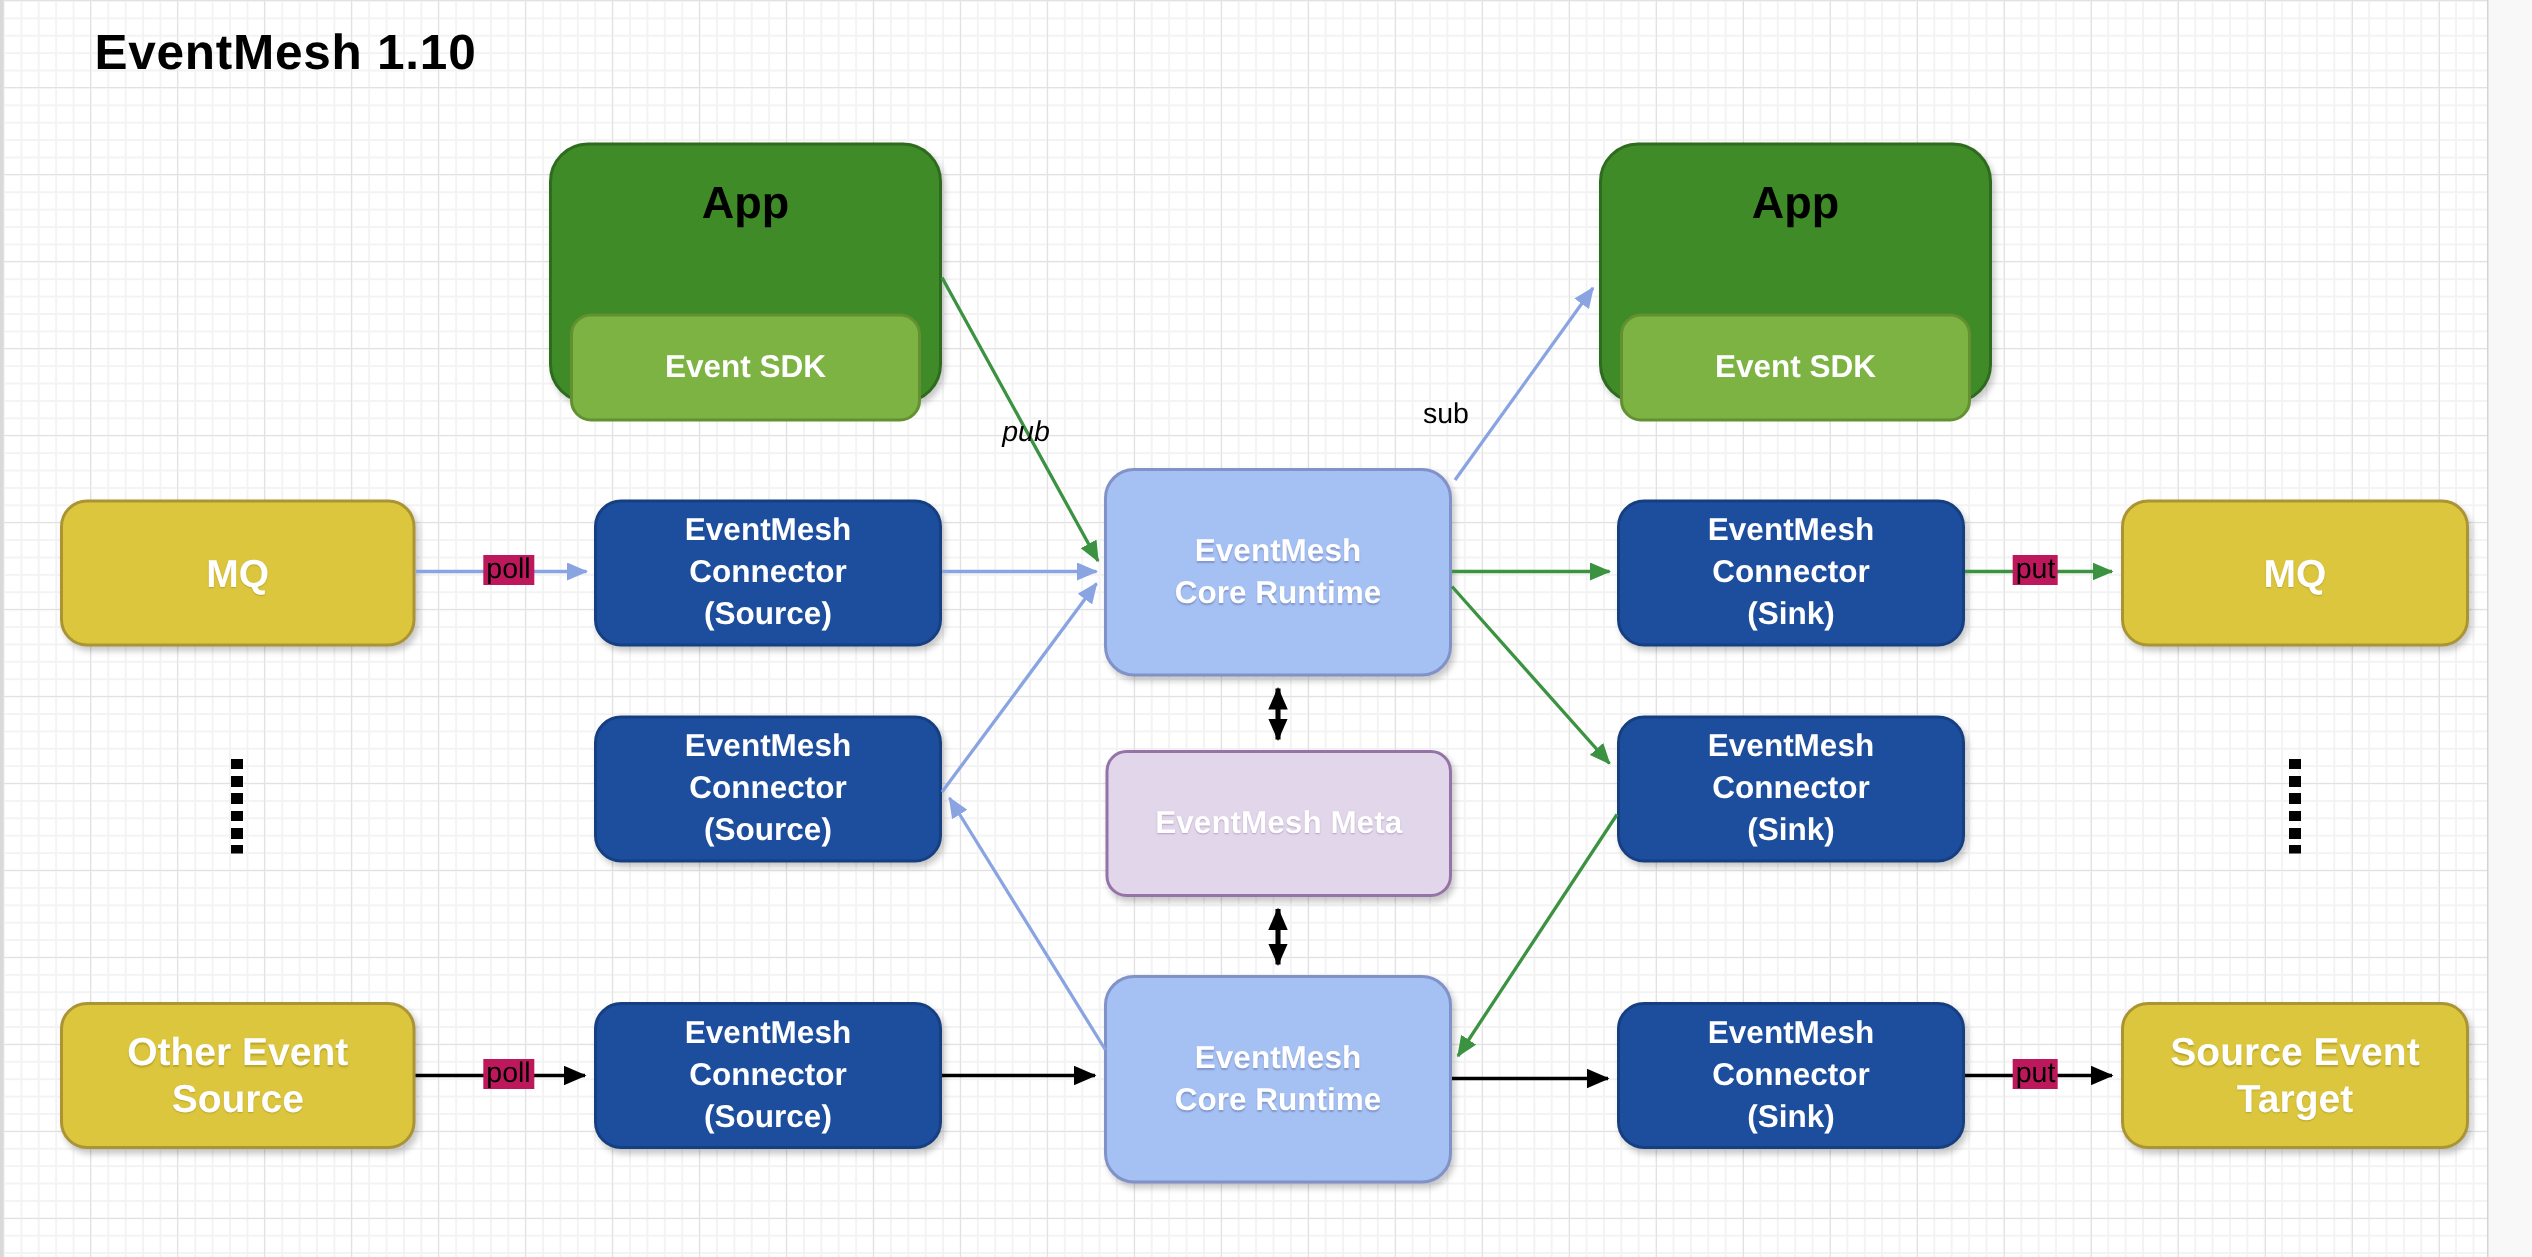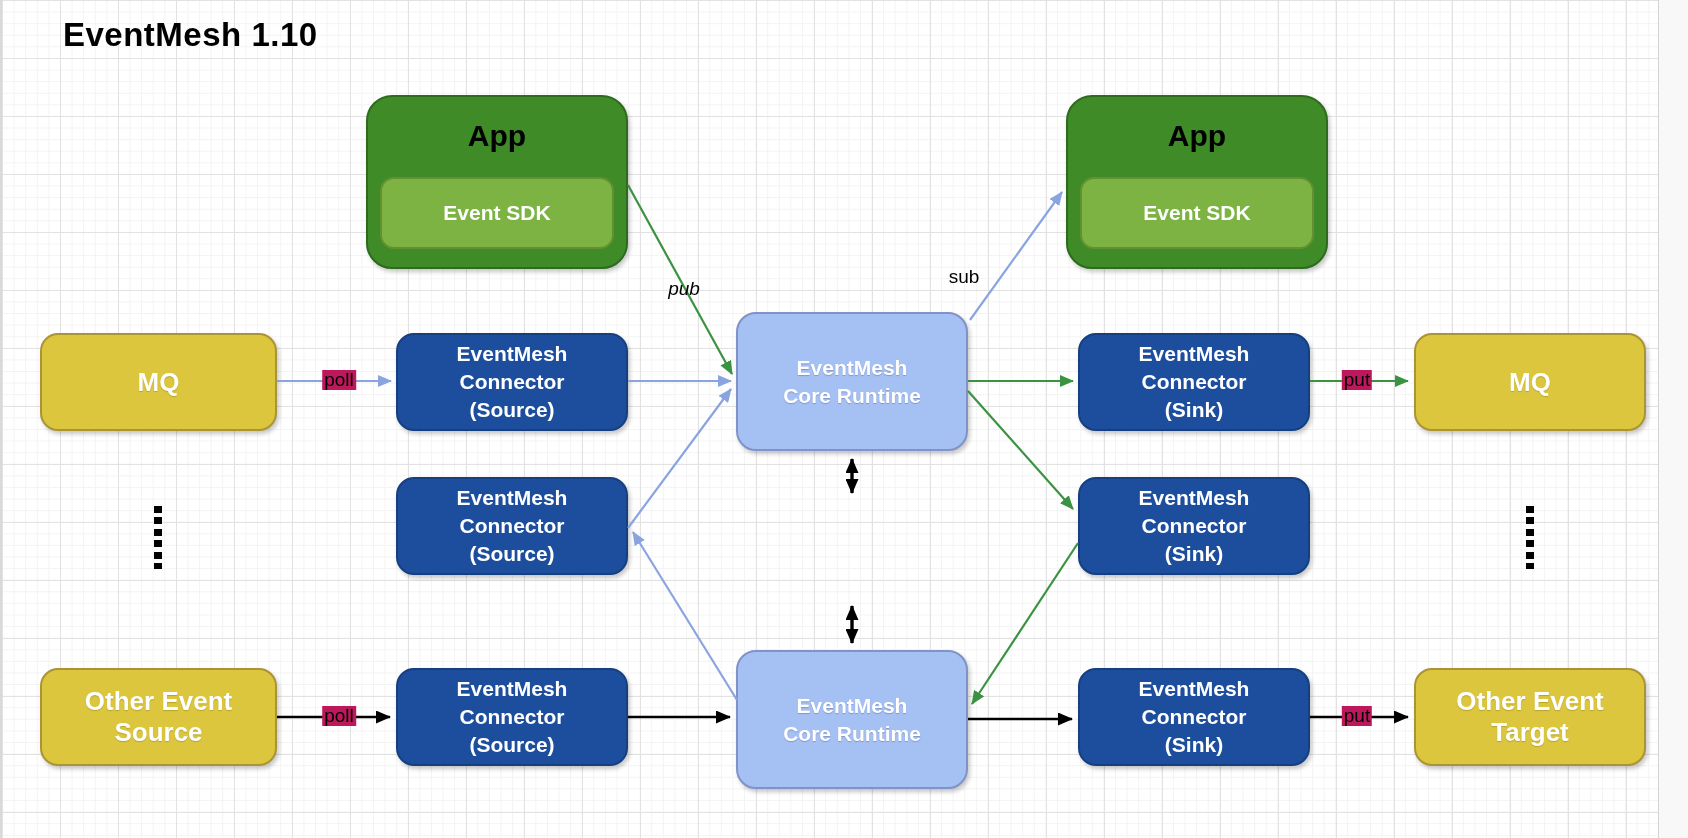--- a/index.html
+++ b/index.html
@@ -41,20 +41,21 @@
     border:2px solid var(--c-app_green_border,#2e6b1e);
     border-radius:26px;
     flex-direction:column;justify-content:flex-start;
   }
   .app .app-title{font-size:30px;font-weight:bold;color:#000000;margin-top:22px;}
   .sdk{
     background:var(--c-sdk_green,#7db342);
     border:2px solid var(--c-sdk_green_border,#639131);
     border-radius:14px;
     box-shadow:none;
+    margin-top:32px;
   }
   .sdk .box-label{font-size:21px;}
   .yellow{
     background:var(--c-yellow,#dcc63e);
     border:2px solid var(--c-yellow_border,#ab9434);
     border-radius:18px;
   }
   .yellow .box-label{font-size:26px;text-shadow:0 1px 1px rgba(120,100,0,0.35);}
   .navy{
     background:var(--c-navy,#1d4e9e);
@@ -135,20 +136,23 @@
   <div class="node navy z2" style="left:396px;top:668px;width:232px;height:98px;">
     <div class="box-label">EventMesh
 Connector
 (Source)</div>
   </div>
 
   <div class="node runtime z2" style="left:736px;top:312px;width:232px;height:139px;">
     <div class="box-label">EventMesh
 Core Runtime</div>
   </div>
+  <div class="node meta z2" style="left:737px;top:500px;width:231px;height:98px;">
+    <div class="box-label">EventMesh Meta</div>
+  </div>
   <div class="node runtime z2" style="left:736px;top:650px;width:232px;height:139px;">
     <div class="box-label">EventMesh
 Core Runtime</div>
   </div>
 
   <div class="node navy z2" style="left:1078px;top:333px;width:232px;height:98px;">
     <div class="box-label">EventMesh
 Connector
 (Sink)</div>
   </div>
@@ -160,21 +164,21 @@
   <div class="node navy z2" style="left:1078px;top:668px;width:232px;height:98px;">
     <div class="box-label">EventMesh
 Connector
 (Sink)</div>
   </div>
 
   <div class="node yellow z2" style="left:1414px;top:333px;width:232px;height:98px;">
     <div class="box-label">MQ</div>
   </div>
   <div class="node yellow z2" style="left:1414px;top:668px;width:232px;height:98px;">
-    <div class="box-label">Other Event Target</div>
+    <div class="box-label">Source Event Target</div>
   </div>
 
   <div class="dots" style="left:154px;top:506px;height:63px;"></div>
   <div class="dots" style="left:1526px;top:506px;height:63px;"></div>
 
   <svg id="edges">
     <defs>
       <marker id="mh-blue" markerUnits="userSpaceOnUse" markerWidth="15" markerHeight="12" refX="13" refY="6" orient="auto">
         <path d="M0,0 L14,6 L0,12 z"></path>
       </marker>

